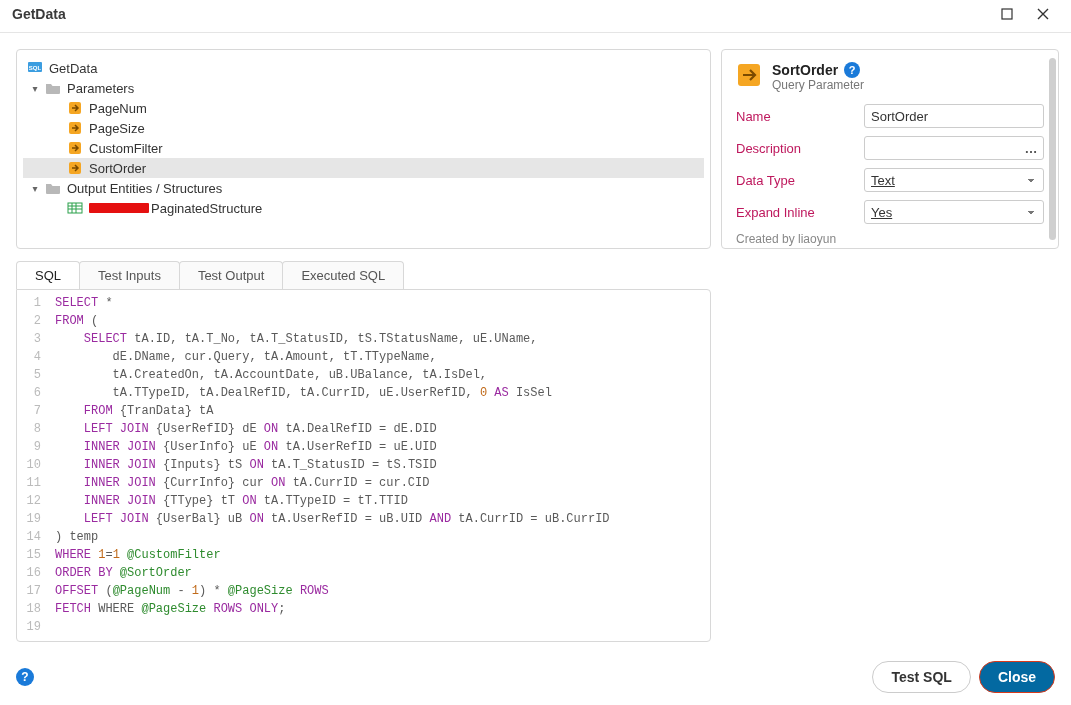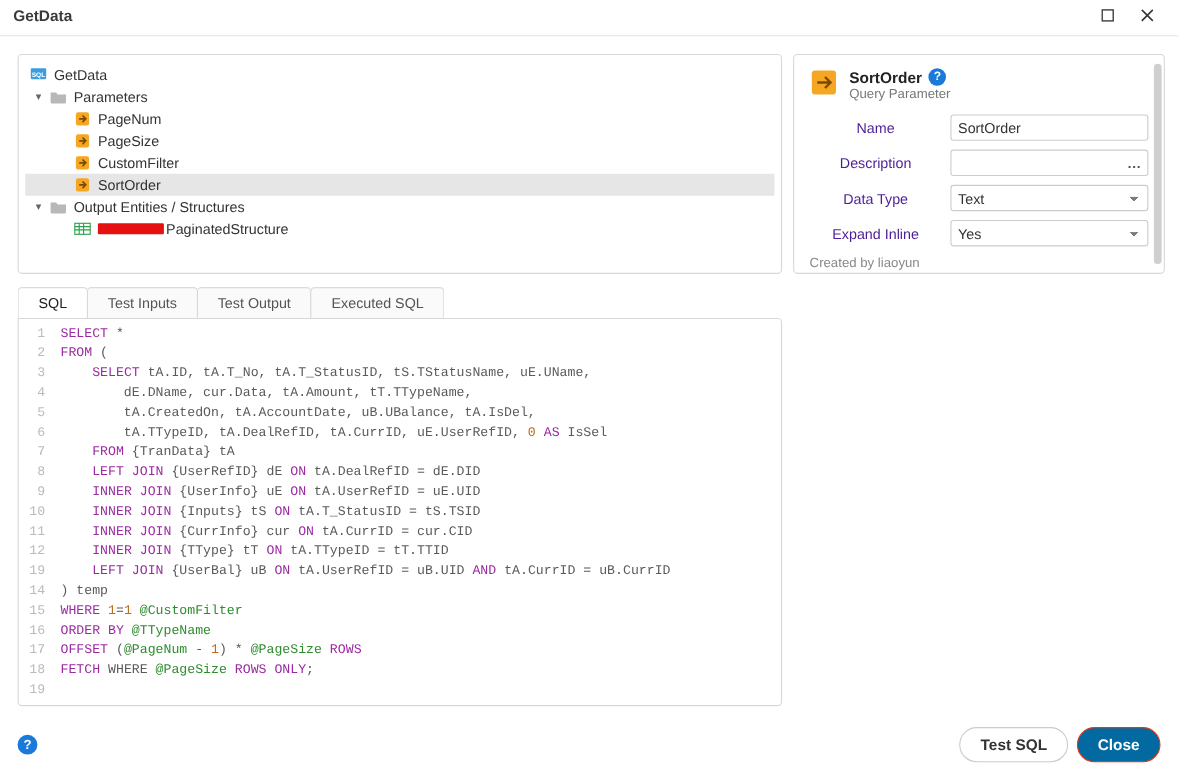--- a/index.html
+++ b/index.html
@@ -30,24 +30,24 @@
   .param { color: #2e8b2e; text-align: right; }
   .right-panel { width: 338px; border: 1px solid #d8d8d8; border-radius: 4px; padding: 12px 14px; display: flex; flex-direction: column; height: 200px; position: relative; }
   .right-scroll { position: absolute; right: 2px; top: 8px; bottom: 8px; width: 7px; background: #cfcfcf; border-radius: 4px; }
   .rp-head { display: flex; align-items: flex-start; gap: 10px; margin-bottom: 12px; }
   .rp-icon { width: 26px; height: 26px; }
   .rp-title-row { display: flex; align-items: center; gap: 6px; }
   .rp-title { font-weight: 700; font-size: 14px; color: #222; }
   .rp-sub { font-size: 12px; color: #777; }
   .rp-help { width: 16px; height: 16px; background: #1a7ad9; border-radius: 50%; color: #fff; font-size: 11px; font-weight: 700; display: inline-flex; align-items: center; justify-content: center; }
   .prop-row { display: flex; align-items: center; margin-bottom: 8px; gap: 8px; }
-  .prop-row label { width: 120px; color: #4c1d95; text-align: center; }
+  .prop-row label { width: 120px; color: #be185d; }
   .prop-row .field { flex: 1; position: relative; }
   .prop-row input, .prop-row select { width: 100%; height: 24px; border: 1px solid #ccc; border-radius: 3px; padding: 2px 6px; font-size: 13px; background: #fff; color: #333; }
-  .prop-row select { appearance: none; padding-right: 20px; background-image: linear-gradient(45deg, transparent 50%, #777 50%), linear-gradient(135deg, #777 50%, transparent 50%); background-position: calc(100% - 12px) 10px, calc(100% - 8px) 10px; background-size: 4px 4px, 4px 4px; background-repeat: no-repeat; }
+  .prop-row select { appearance: none; padding-right: 20px; background-image: linear-gradient(45deg, transparent 50%, #777 50%), linear-gradient(135deg, #777 50%, transparent 50%); background-position: calc(100% - 12px) 10px, calc(100% - 8px) 10px; background-size: 4px 4px, 4px 4px; background-repeat: no-repeat; text-decoration: underline; }
   .ellipsis-btn { position: absolute; right: 4px; top: 3px; width: 18px; height: 18px; display: flex; align-items: center; justify-content: center; color: #555; cursor: pointer; font-weight: 700; }
   .rp-foot { margin-top: auto; font-size: 12px; color: #888; }
   .footer { display: flex; align-items: center; padding: 10px 16px 12px 16px; border-top: 1px solid #fff; }
   .footer .help { width: 18px; height: 18px; background: #1a7ad9; border-radius: 50%; color: #fff; display: inline-flex; align-items: center; justify-content: center; font-size: 12px; font-weight: 700; cursor: pointer; }
   .footer .spacer { flex: 1; }
   .btn { height: 32px; padding: 0 18px; border-radius: 16px; border: 1px solid #ccc; background: #fff; color: #333; font-size: 14px; font-weight: 600; cursor: pointer; margin-left: 8px; }
   .btn.primary { background: #0369a1; border-color: #d83a1b; color: #fff; }
 </style>
 </head>
 <body>
@@ -167,21 +167,21 @@
           <div class="code-line">
             <div class="gutter">2</div>
             <div class="code"><span class="kw">FROM</span><span> (</span></div>
           </div>
           <div class="code-line">
             <div class="gutter">3</div>
             <div class="code">    <span class="kw">SELECT</span><span> tA.ID, tA.T_No, tA.T_StatusID, tS.TStatusName, uE.UName,</span></div>
           </div>
           <div class="code-line">
             <div class="gutter">4</div>
-            <div class="code">        <span>dE.DName, cur.Data, tA.Amount, tT.TTypeName,</span></div>
+            <div class="code">        <span>dE.DName, cur.Query, tA.Amount, tT.TTypeName,</span></div>
           </div>
           <div class="code-line">
             <div class="gutter">5</div>
             <div class="code">        <span>tA.CreatedOn, tA.AccountDate, uB.UBalance, tA.IsDel,</span></div>
           </div>
           <div class="code-line">
             <div class="gutter">6</div>
             <div class="code">        <span>tA.TTypeID, tA.DealRefID, tA.CurrID, uE.UserRefID, </span><span class="num">0</span><span> </span><span class="kw">AS</span><span> IsSel</span></div>
           </div>
           <div class="code-line">
@@ -215,21 +215,21 @@
           <div class="code-line">
             <div class="gutter">14</div>
             <div class="code"><span>) temp</span></div>
           </div>
           <div class="code-line">
             <div class="gutter">15</div>
             <div class="code"><span class="kw">WHERE</span><span> </span><span class="num">1</span><span>=</span><span class="num">1</span><span> </span><span class="param">@CustomFilter</span></div>
           </div>
           <div class="code-line">
             <div class="gutter">16</div>
-            <div class="code"><span class="kw">ORDER BY</span><span> </span><span class="param">@TTypeName</span></div>
+            <div class="code"><span class="kw">ORDER BY</span><span> </span><span class="param">@SortOrder</span></div>
           </div>
           <div class="code-line">
             <div class="gutter">17</div>
             <div class="code"><span class="kw">OFFSET</span><span> (</span><span class="param">@PageNum</span><span> - </span><span class="num">1</span><span>) * </span><span class="param">@PageSize</span><span> </span><span class="kw">ROWS</span></div>
           </div>
           <div class="code-line">
             <div class="gutter">18</div>
             <div class="code"><span class="kw">FETCH</span><span> WHERE </span><span class="param">@PageSize</span><span> </span><span class="kw">ROWS ONLY</span><span>;</span></div>
           </div>
           <div class="code-line">

